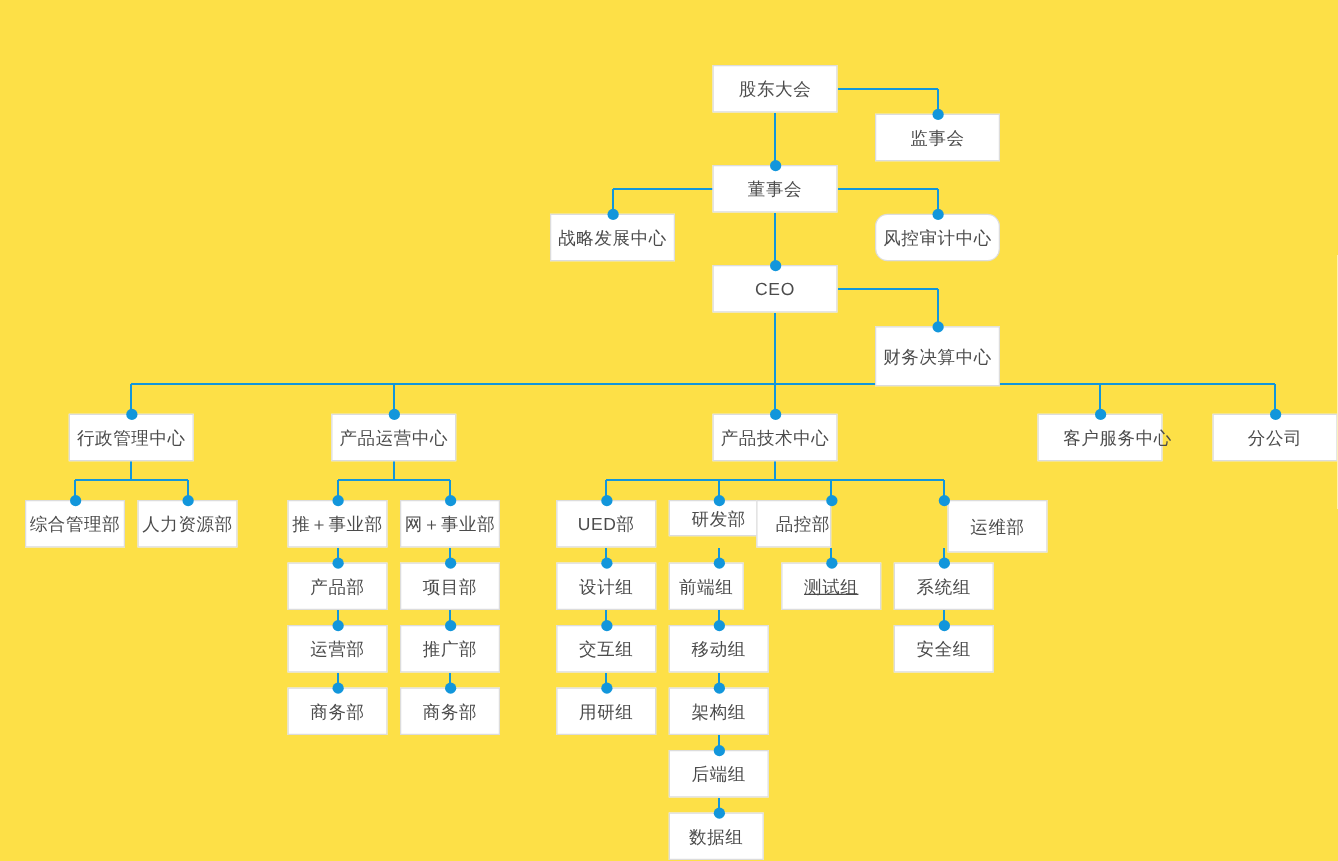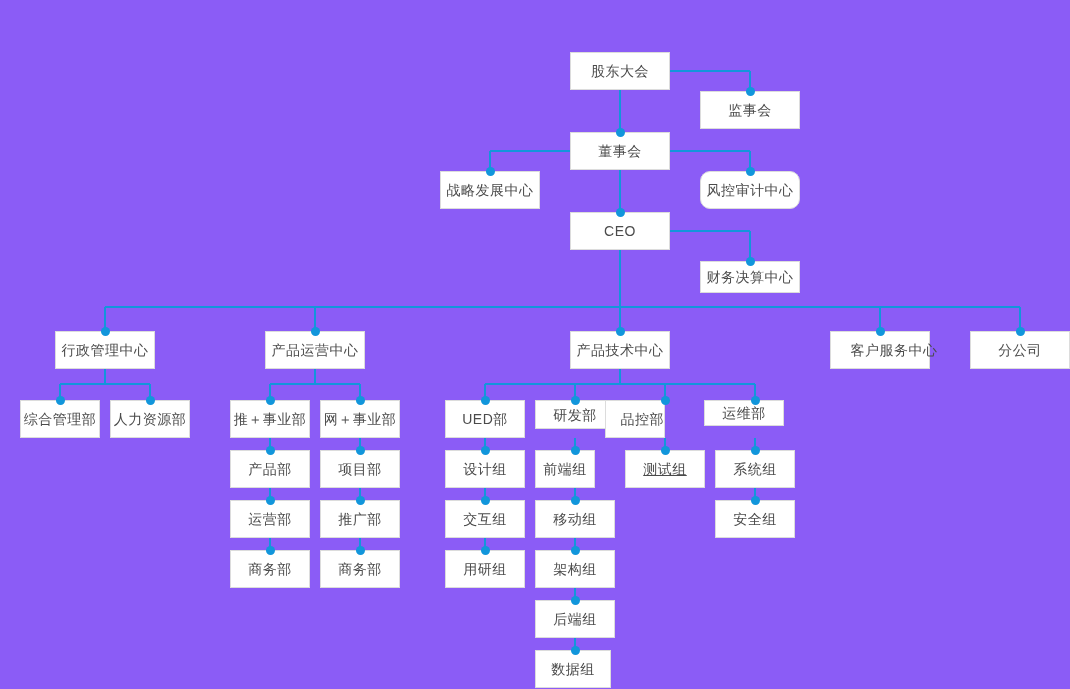--- a/index.html
+++ b/index.html
@@ -8,21 +8,21 @@
     background: #ffffff;
   }
   body {
     font-family: "Liberation Sans", "DejaVu Sans", sans-serif;
   }
   #chart-root {
     position: relative;
     width: 1070px;
     height: 689px;
     overflow: hidden;
-    background: #8b5cf6;
+    background: #fde047;
   }
   #connector-layer {
     position: absolute;
     left: 0;
     top: 0;
     width: 1070px;
     height: 689px;
     pointer-events: none;
   }
   .node-box {
@@ -121,21 +121,21 @@
       </div>
       <div class="node-box" style="left: 440px; top: 171px; width: 100px; height: 38px;">
         <span class="node-label">战略发展中心</span>
       </div>
       <div class="node-box" style="left: 700px; top: 171px; width: 100px; height: 38px; border-radius: 10px;">
         <span class="node-label">风控审计中心</span>
       </div>
       <div class="node-box" style="left: 570px; top: 212px; width: 100px; height: 38px;">
         <span class="node-label">CEO</span>
       </div>
-      <div class="node-box" style="left: 700px; top: 261px; width: 100px; height: 32px;">
+      <div class="node-box" style="left: 700px; top: 261px; width: 100px; height: 48px;">
         <span class="node-label">财务决算中心</span>
       </div>
       <div class="node-box" style="left: 55px; top: 331px; width: 100px; height: 38px;">
         <span class="node-label">行政管理中心</span>
       </div>
       <div class="node-box" style="left: 265px; top: 331px; width: 100px; height: 38px;">
         <span class="node-label">产品运营中心</span>
       </div>
       <div class="node-box" style="left: 570px; top: 331px; width: 100px; height: 38px;">
         <span class="node-label">产品技术中心</span>
@@ -178,21 +178,21 @@
       </div>
       <div class="node-box" style="left: 445px; top: 400px; width: 80px; height: 38px;">
         <span class="node-label">UED部</span>
       </div>
       <div class="node-box" style="left: 535px; top: 400px; width: 80px; height: 29px;">
         <span class="node-label">研发部</span>
       </div>
       <div class="node-box" style="left: 605px; top: 400px; width: 60px; height: 38px; justify-content: flex-end;">
         <span class="node-label">品控部</span>
       </div>
-      <div class="node-box" style="left: 704px; top: 400px; width: 80px; height: 26px;">
+      <div class="node-box" style="left: 758px; top: 400px; width: 80px; height: 42px;">
         <span class="node-label">运维部</span>
       </div>
       <div class="node-box" style="left: 445px; top: 450px; width: 80px; height: 38px;">
         <span class="node-label">设计组</span>
       </div>
       <div class="node-box" style="left: 535px; top: 450px; width: 60px; height: 38px;">
         <span class="node-label">前端组</span>
       </div>
       <div class="node-box" style="left: 625px; top: 450px; width: 80px; height: 38px; text-decoration: underline;">
         <span class="node-label">测试组</span>

